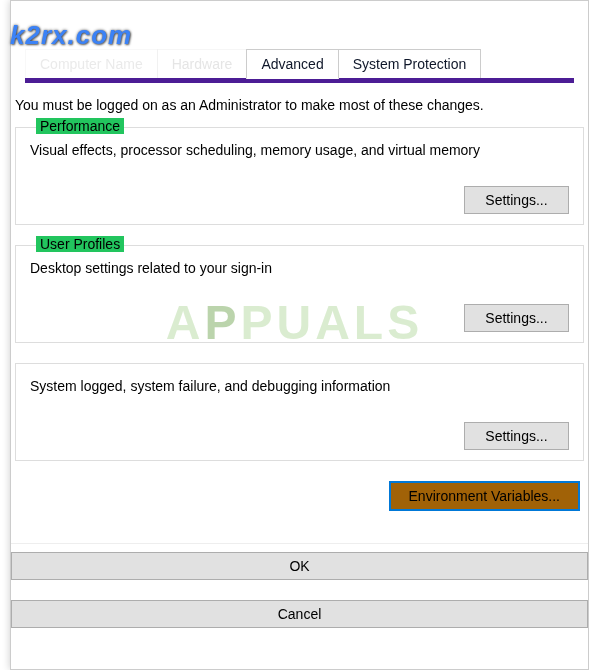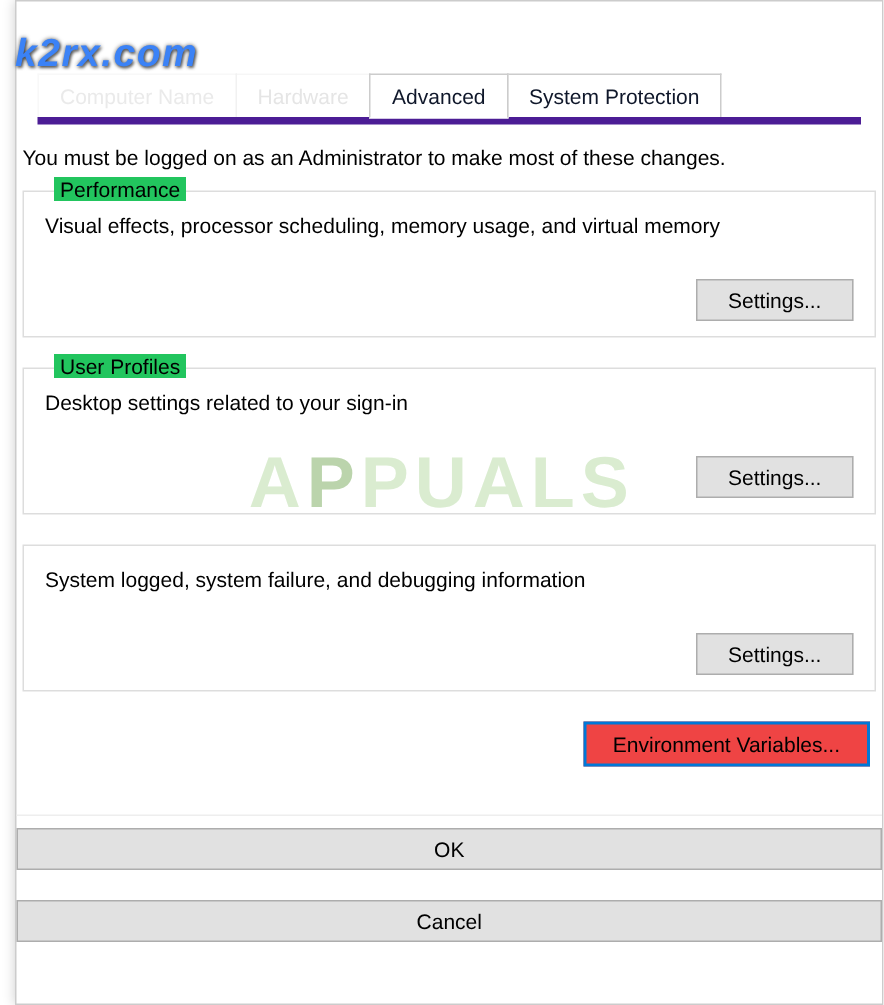--- a/index.html
+++ b/index.html
@@ -110,21 +110,21 @@
       background: #e1e1e1;
       border: 1px solid #adadad;
       padding: 5px 18px;
       font-size: 14px;
       font-family: inherit;
       cursor: pointer;
       min-width: 105px;
     }
     .btn.highlighted {
       border: 2px solid #0078d7;
-      background: #ef4444;
+      background: #a16207;
     }
     .env-row {
       text-align: right;
       margin: 10px 0 18px 0;
       padding-right: 4px;
     }
     .bottom-buttons {
       display: flex;
       justify-content: center;
       gap: 20px;

